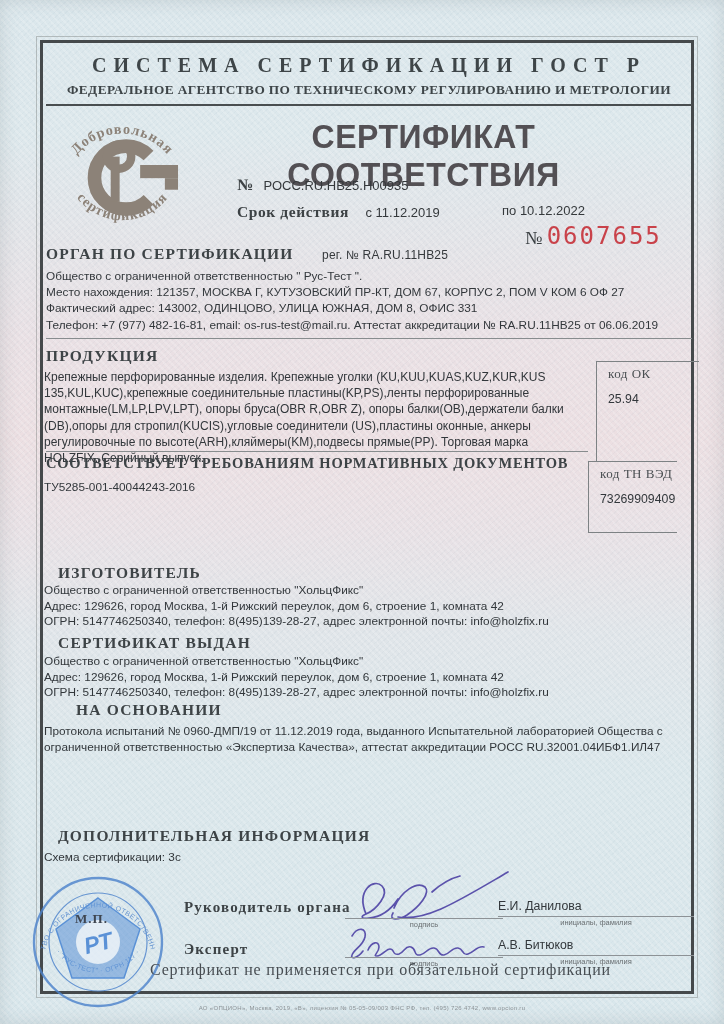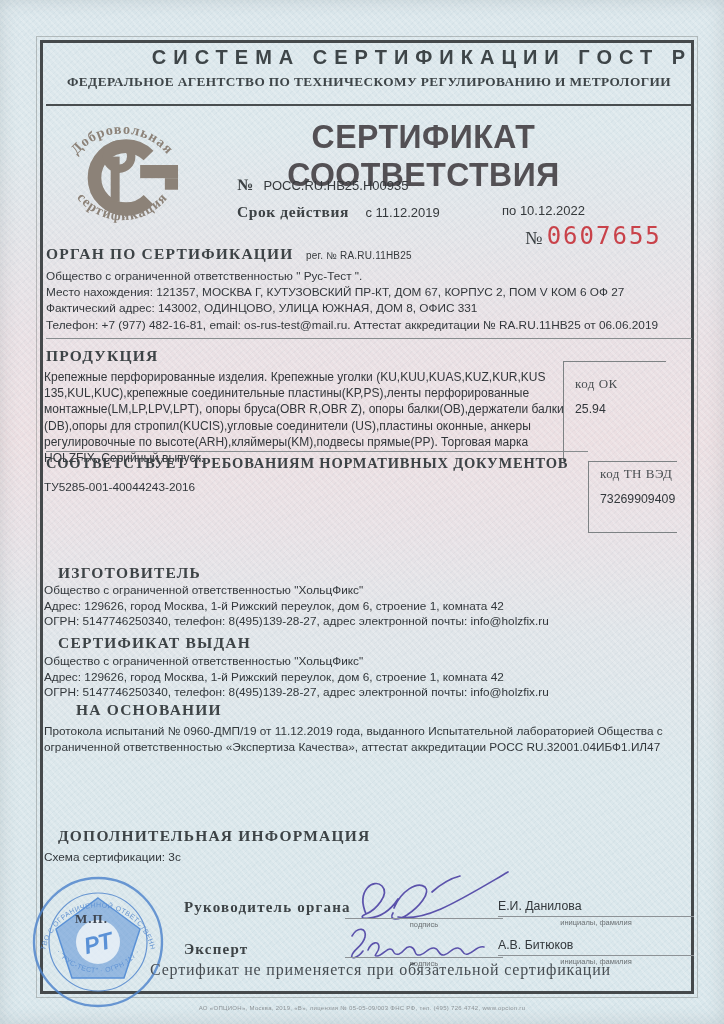--- a/index.html
+++ b/index.html
@@ -18,21 +18,21 @@
   .abs{position:absolute;}
   .heading{font-family:"Liberation Serif",serif;font-weight:bold;color:#3d4346;font-size:15.5px;letter-spacing:1.2px;}
   .body-text{font-size:11.8px;color:#32373b;line-height:16.2px;}
   .sep{border-top:1px solid #878c8e;height:0;}
   .codebox-label{font-family:"Liberation Serif",serif;font-size:13px;color:#4a4f52;letter-spacing:.5px;}
   .codebox-value{font-size:12.3px;color:#32373b;margin-top:10px;}
   .sig-line{border-top:1px solid #8d9296;height:0;}
   .sig-caption{font-size:7.5px;color:#6a6f72;text-align:center;}
   .sig-name{font-size:12.3px;color:#32373b;}
   .header-box{left:46px;top:46px;width:646px;height:58px;border-bottom:2.5px solid #494e50;text-align:center;}
-  .header-line1{font-family:Liberation Sans, sans-serif;font-weight:bold;font-size:20px;letter-spacing:7px;color:#3e4548;margin-top:0;text-align:right;}
+  .header-line1{font-family:Liberation Serif, serif;font-weight:bold;font-size:20px;letter-spacing:7px;color:#3e4548;margin-top:8px;}
   .header-line2{font-family:"Liberation Serif",serif;font-weight:bold;font-size:13.3px;letter-spacing:.4px;color:#3e4548;margin-top:5px;}
   .cert-title{left:178px;top:118px;width:506px;text-align:center;font-weight:bold;font-size:33px;color:#535054;letter-spacing:.5px;transform:scaleX(.97);transform-origin:left;}
   .red-number{font-family:"DejaVu Sans Mono",monospace;font-size:24px;color:#c9424a;letter-spacing:2px;}
 </style>
 </head>
 <body>
 
 <div class="page">
 
   <div class="frame-outer">
@@ -78,35 +78,35 @@
     <span style="font-size:13px;color:#35393c;position:absolute;left:265px;">по 10.12.2022</span>
   </div>
 
   <div class="abs" style="left:525px;top:222px;">
     <span class="serif" style="font-size:18px;color:#393e41;">№</span>
     <span class="red-number">0607655</span>
   </div>
 
   <div class="abs" style="left:46px;top:245px;">
     <span class="heading">ОРГАН ПО СЕРТИФИКАЦИИ</span>
-    <span style="font-size:10px;color:#35393c;margin-left:8px;letter-spacing:.2px;">рег. № RA.RU.11НВ25</span>
+    <span style="font-size:12px;color:#35393c;margin-left:24px;letter-spacing:.2px;">рег. № RA.RU.11НВ25</span>
   </div>
   <div class="abs body-text" style="left:46px;top:268px;width:650px;">
     <div>Общество с ограниченной ответственностью " Рус-Тест ".</div>
     <div>Место нахождения: 121357, МОСКВА Г, КУТУЗОВСКИЙ ПР-КТ, ДОМ 67, КОРПУС 2, ПОМ V КОМ 6 ОФ 27</div>
     <div>Фактический адрес: 143002, ОДИНЦОВО, УЛИЦА ЮЖНАЯ, ДОМ 8, ОФИС 331</div>
     <div>Телефон: +7 (977) 482-16-81, email: os-rus-test@mail.ru. Аттестат аккредитации № RA.RU.11НВ25 от 06.06.2019</div>
   </div>
 
   <div class="abs sep" style="left:46px;top:338px;width:646px;"></div>
 
   <div class="abs heading" style="left:46px;top:347px;">ПРОДУКЦИЯ</div>
   <div class="abs body-text" style="left:44px;top:369px;width:540px;font-size:12px;">Крепежные перфорированные изделия. Крепежные уголки (KU,KUU,KUAS,KUZ,KUR,KUS 135,KUL,KUC),крепежные соединительные пластины(KP,PS),ленты перфорированные монтажные(LM,LP,LPV,LPT), опоры бруса(OBR R,OBR Z), опоры балки(OB),держатели балки (DB),опоры для стропил(KUCIS),угловые соединители (US),пластины оконные, анкеры регулировочные по высоте(ARH),кляймеры(KM),подвесы прямые(PP). Торговая марка HOLZFIX. Серийный выпуск.</div>
 
-  <div class="abs" style="left:563px;top:361px;width:103px;height:100px;border-left:1px solid #7d8284;border-top:1px solid #7d8284;box-sizing:border-box;padding:14px 0 0 11px;">
+  <div class="abs" style="left:596px;top:361px;width:103px;height:100px;border-left:1px solid #7d8284;border-top:1px solid #7d8284;box-sizing:border-box;padding:4px 0 0 11px;">
     <div class="codebox-label">код ОК</div>
     <div class="codebox-value">25.94</div>
   </div>
 
   <div class="abs sep" style="left:46px;top:451px;width:542px;"></div>
   <div class="abs heading" style="left:46px;top:455px;font-size:14.5px;letter-spacing:.8px;">СООТВЕТСТВУЕТ ТРЕБОВАНИЯМ НОРМАТИВНЫХ ДОКУМЕНТОВ</div>
   <div class="abs body-text" style="left:44px;top:479px;">ТУ5285-001-40044243-2016</div>
 
   <div class="abs" style="left:588px;top:461px;width:89px;height:72px;border-left:1px solid #7d8284;border-top:1px solid #7d8284;border-bottom:1px solid #7d8284;box-sizing:border-box;padding:4px 0 0 11px;">
     <div class="codebox-label">код ТН ВЭД</div>

